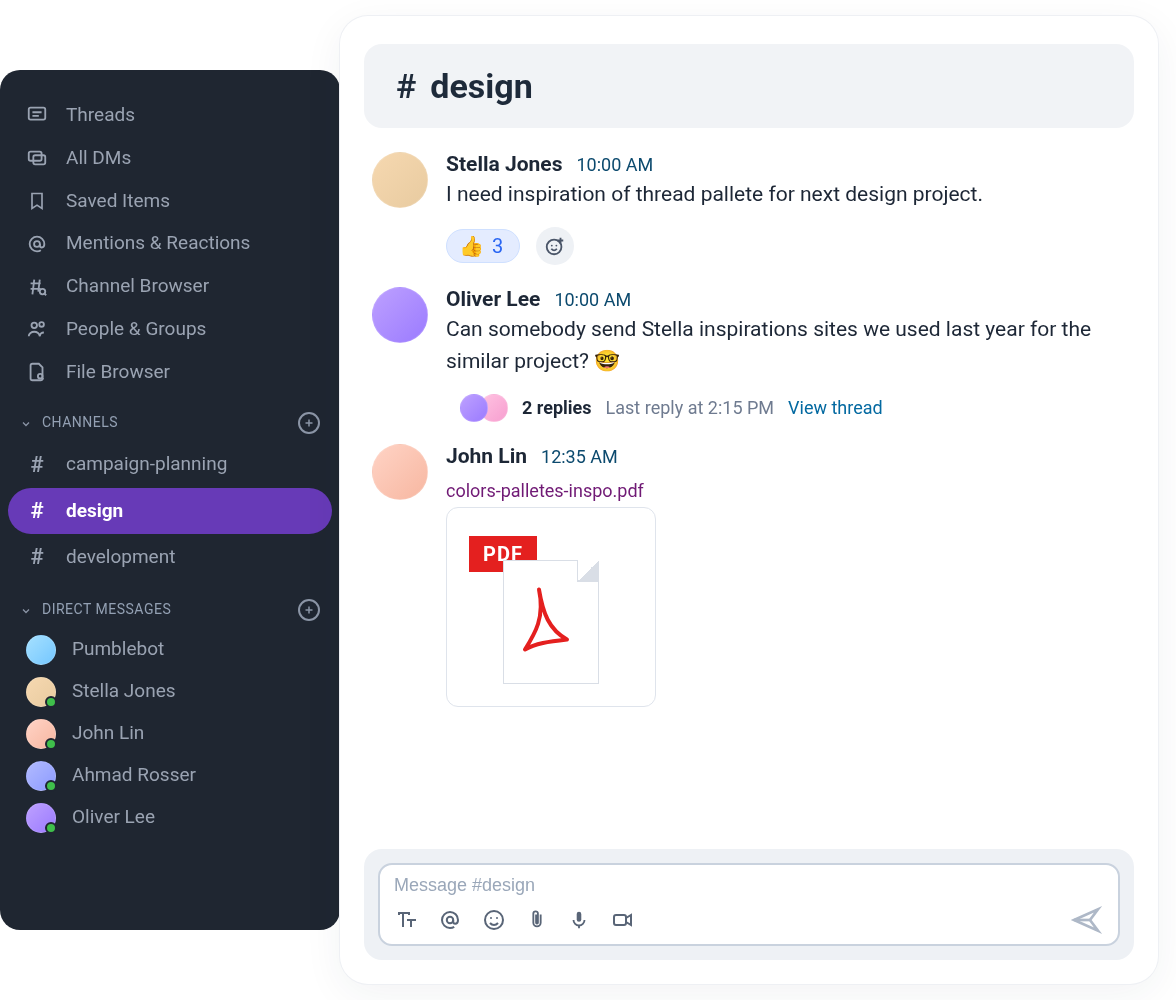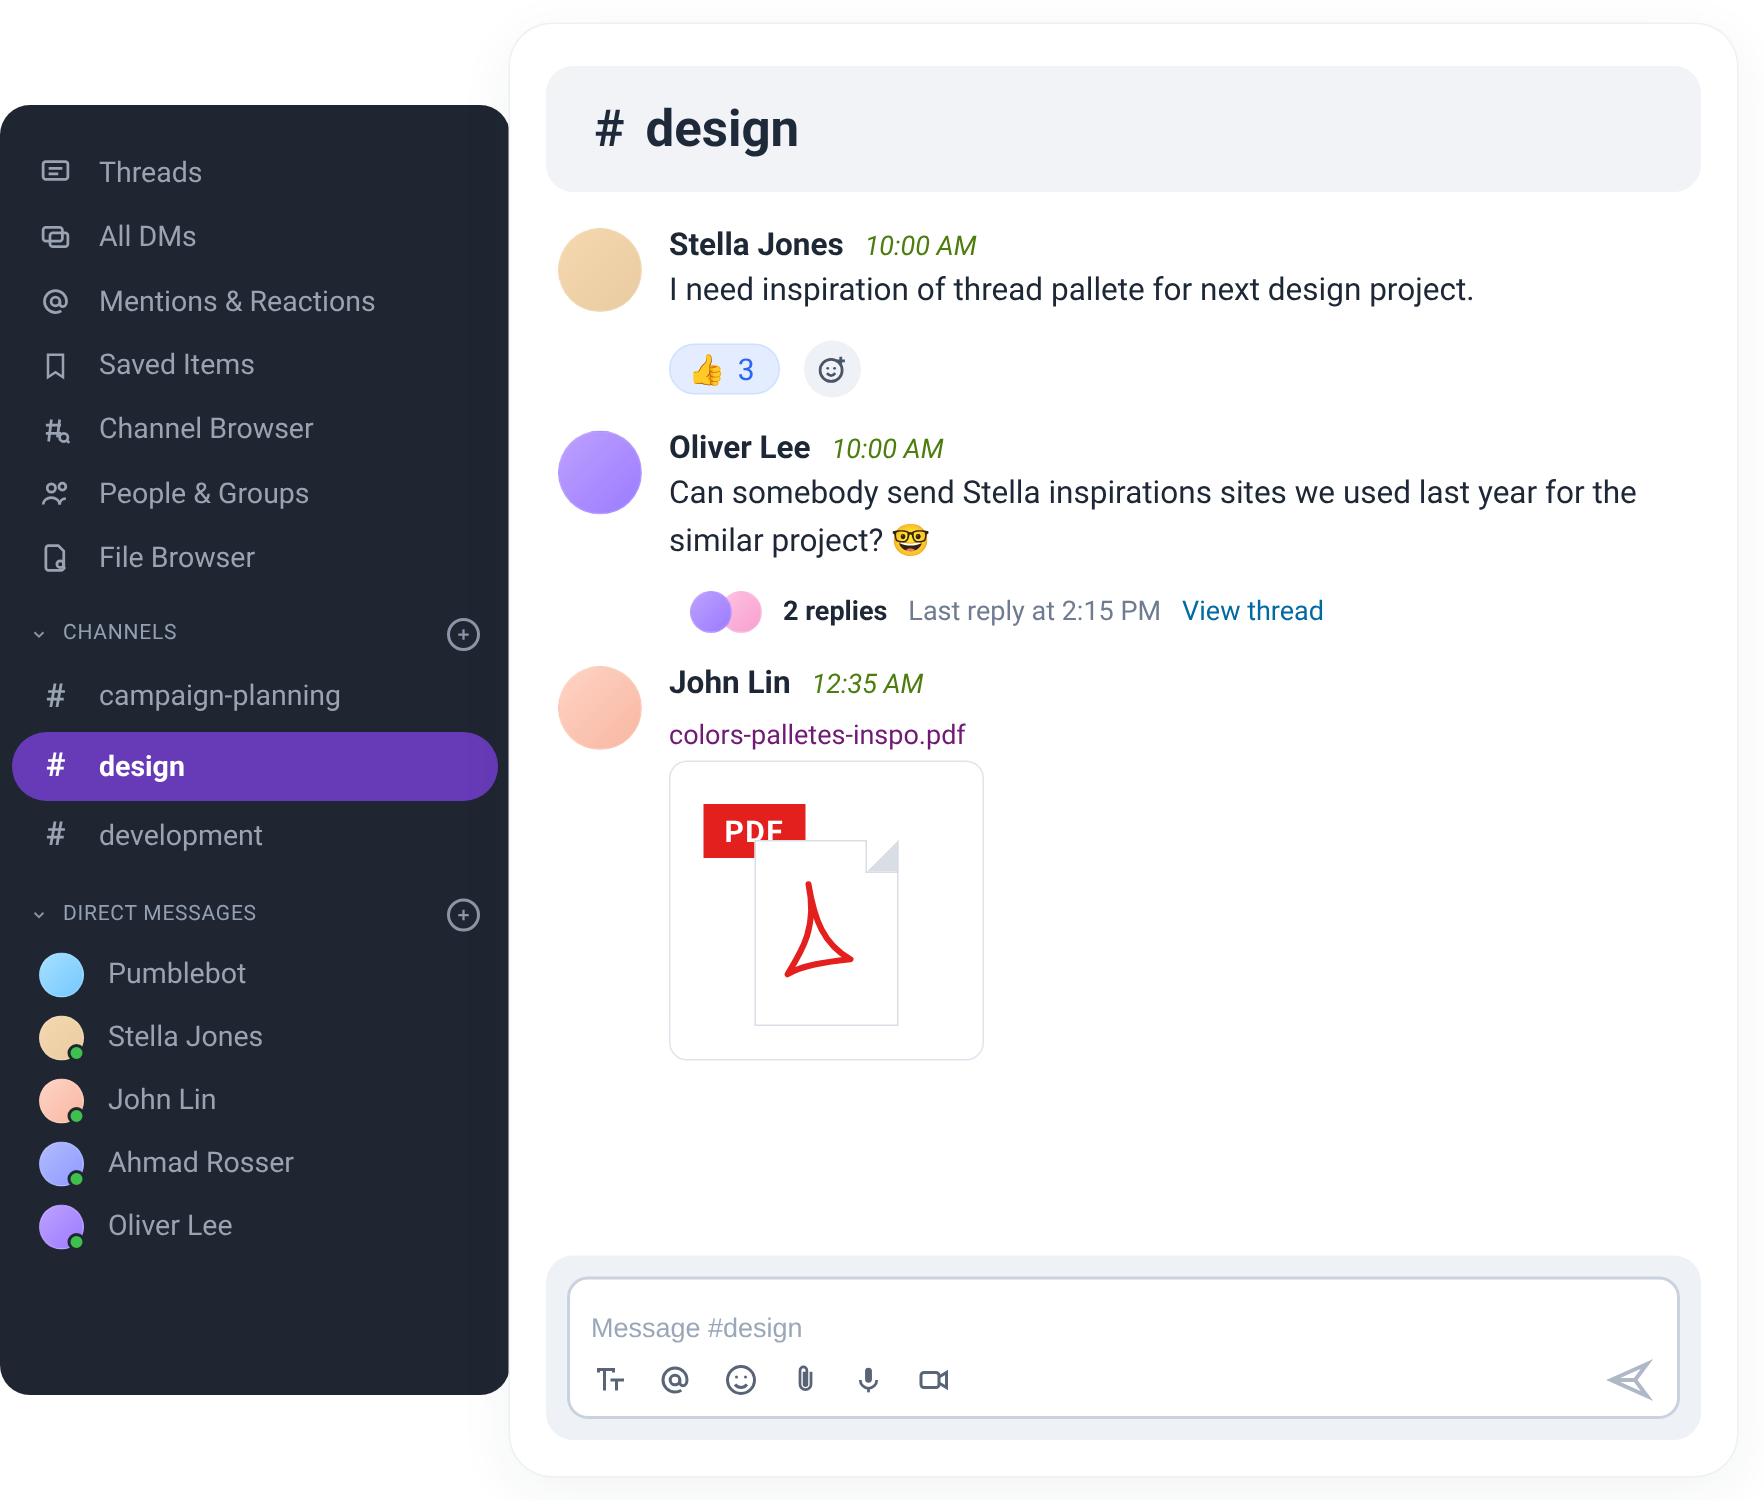--- a/index.html
+++ b/index.html
@@ -121,21 +121,21 @@
   }
   .msg {
     display: flex;
     gap: 18px;
     padding: 16px 2px 6px 2px;
   }
   .msg .meta {
     display: flex; align-items: baseline; gap: 14px;
   }
   .msg .author { font-weight: 700; font-size: 21px; color: #1d2736; }
-  .msg .ts { color: #4d7c0f; font-size: 18px; font-style: italic; }
+  .msg .ts { color: #0c4a6e; font-size: 18px; }
   .msg .body { font-size: 21px; color: #1d2736; margin-top: 2px; line-height: 1.55; }
   .msg .col { flex: 1; }
 
   .reaction-row { display: flex; align-items: center; gap: 16px; margin-top: 16px; }
   .reaction-chip {
     display: inline-flex; align-items: center; gap: 8px;
     background: #e4ecff;
     border: 1px solid #cfe0ff;
     border-radius: 999px;
     padding: 4px 16px 4px 12px;
@@ -192,21 +192,21 @@
   .composer-wrap {
     margin-top: auto;
     background: #eef1f5;
     border-radius: 18px;
     padding: 14px;
   }
   .composer {
     background: #fff;
     border: 2px solid #c9d2de;
     border-radius: 14px;
-    padding: 22px 14px 8px 14px;
+    padding: 10px 14px 8px 14px;
     display: flex; flex-direction: column; gap: 8px;
   }
   .composer input {
     border: none; outline: none; width: 100%;
     font-size: 18px; color: #28374d;
   }
   .composer input::placeholder { color: #9aa7b9; }
   .composer .tools {
     display: flex; align-items: center; gap: 20px; color: #596577;
   }
@@ -249,35 +249,35 @@
           <svg width="22" height="22" viewBox="0 0 24 24" fill="none" stroke="currentColor" stroke-width="2">
               <rect x="3" y="5" width="14" height="10" rx="2"></rect>
               <rect x="8" y="9" width="13" height="10" rx="2"></rect>
             </svg>
         </span>
         <span>All DMs</span>
       </div>
 
       <div class="sidebar-item">
         <span class="icon">
+          <svg width="20" height="22" viewBox="0 0 24 24" fill="none" stroke="currentColor" stroke-width="2">
+              <path d="M6 3h12v18l-6-4-6 4V3z"></path>
+            </svg>
+        </span>
+        <span>Saved Items</span>
+      </div>
+
+      <div class="sidebar-item">
+        <span class="icon">
           <svg width="22" height="22" viewBox="0 0 24 24" fill="none" stroke="currentColor" stroke-width="2">
               <circle cx="12" cy="12" r="3.2"></circle>
               <path d="M15.2 12v1.6c0 1.2.9 2.2 2 2.2 1.6 0 2.8-1.7 2.8-3.8 0-4.5-3.6-8-8-8s-8 3.6-8 8 3.6 8 8 8c1.6 0 3-.4 4.2-1.2"></path>
             </svg>
         </span>
         <span>Mentions &amp; Reactions</span>
-      </div>
-
-      <div class="sidebar-item">
-        <span class="icon">
-          <svg width="20" height="22" viewBox="0 0 24 24" fill="none" stroke="currentColor" stroke-width="2">
-              <path d="M6 3h12v18l-6-4-6 4V3z"></path>
-            </svg>
-        </span>
-        <span>Saved Items</span>
       </div>
 
       <div class="sidebar-item">
         <span class="icon">
           <svg width="22" height="22" viewBox="0 0 24 24" fill="none" stroke="currentColor" stroke-width="2">
               <path d="M5 8h11M5 14h11M9 4l-2 16M15 4l-1.6 13"></path>
               <circle cx="18" cy="17" r="3"></circle>
               <path d="M20.2 19.2 22 21"></path>
             </svg>
         </span>

